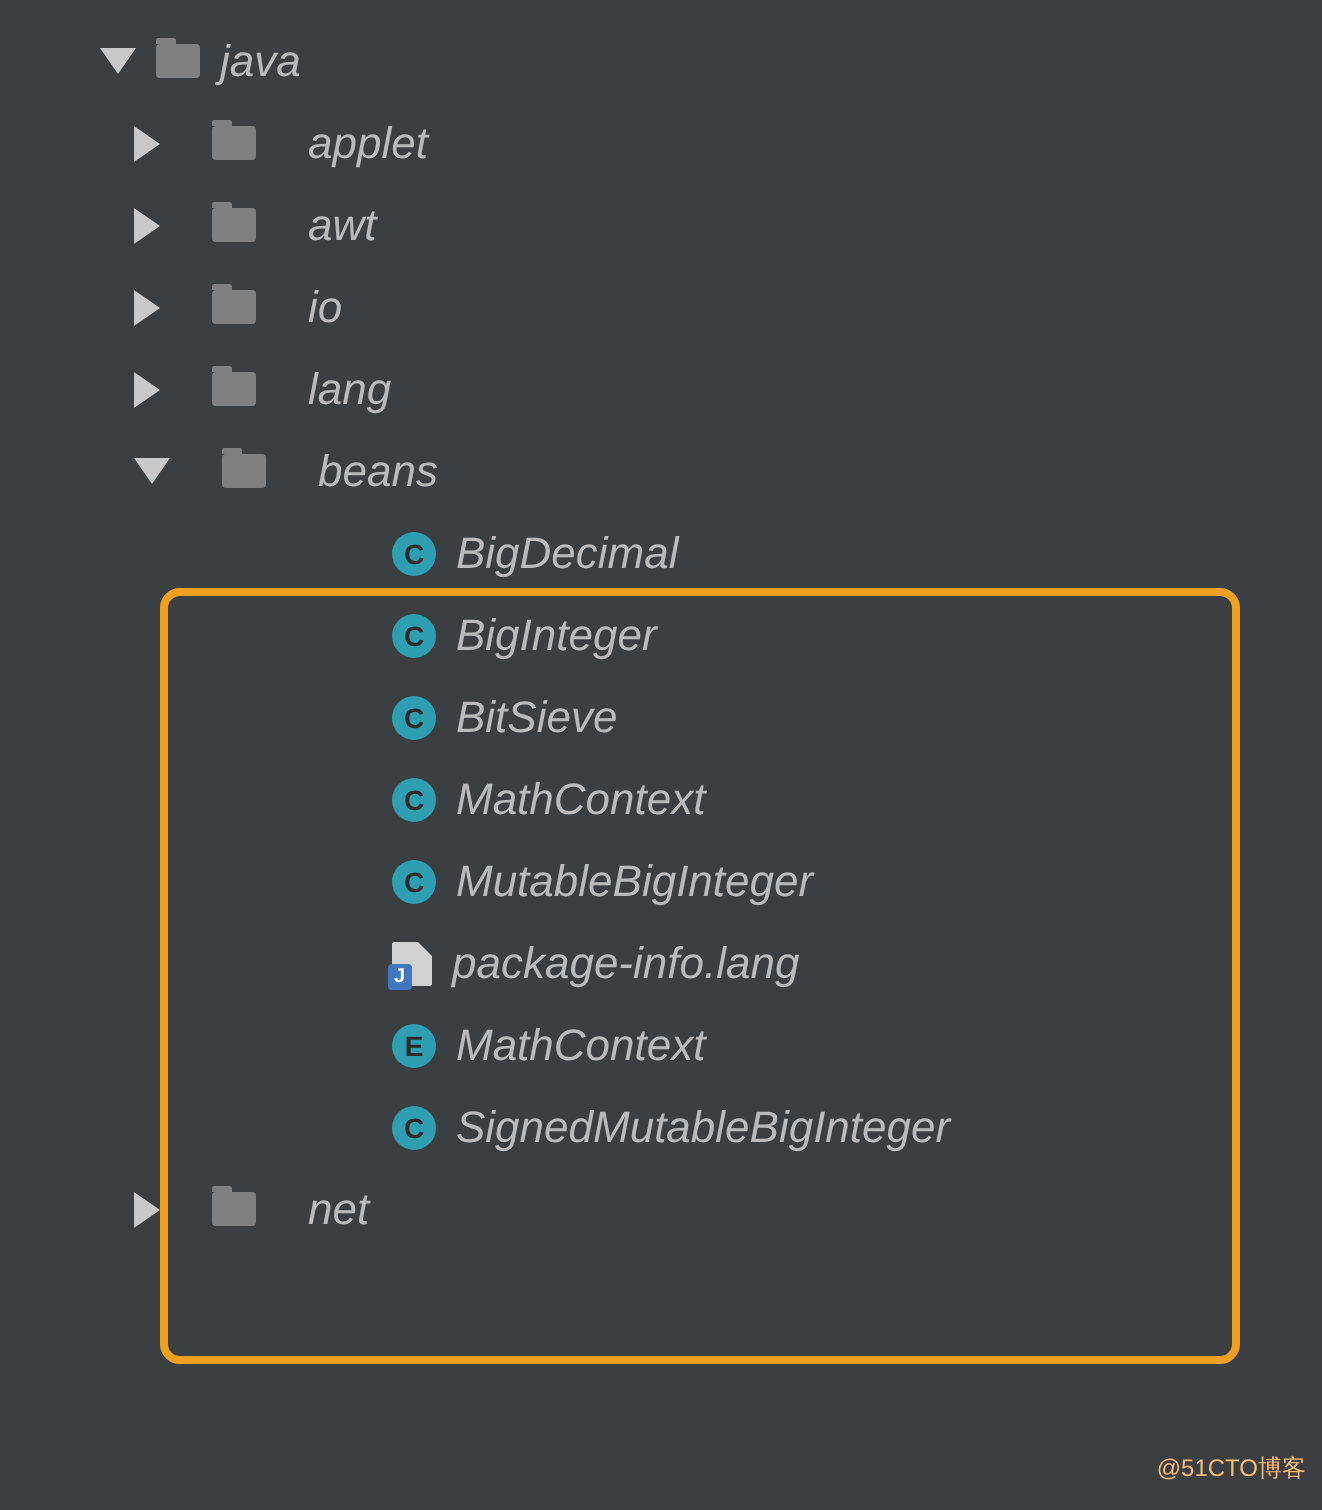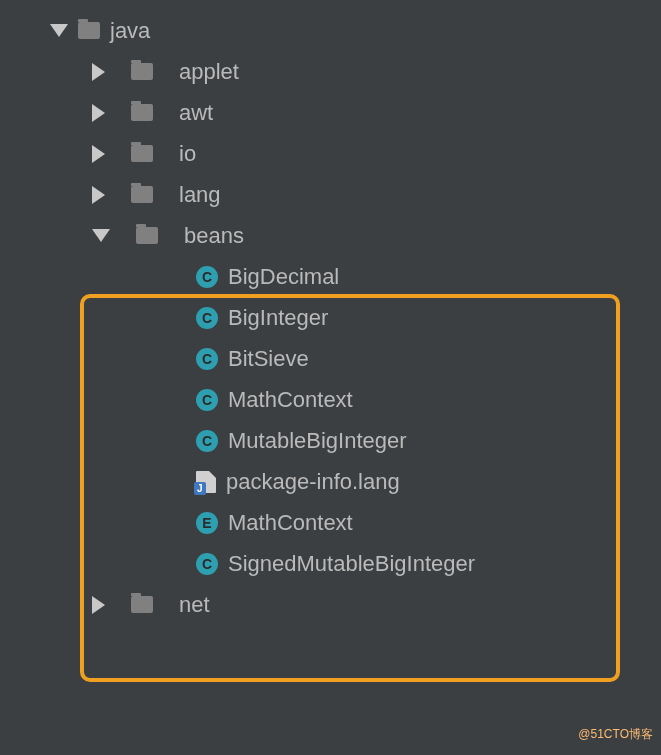--- a/index.html
+++ b/index.html
@@ -15,21 +15,21 @@
     }
     .tree { padding: 10px 0 0 0; }
     .node {
       display: flex;
       align-items: center;
       height: 41px;
       cursor: pointer;
       white-space: nowrap;
     }
     .indent-0 { padding-left: 50px; }
-    .indent-1 { padding-left: 92px; gap: 16px; }
+    .indent-1 { padding-left: 67px; gap: 16px; }
     .indent-3 { padding-left: 196px; }
     .arrow {
       width: 0; height: 0;
       margin-right: 10px;
       flex-shrink: 0;
     }
     .arrow-down {
       border-left: 9px solid transparent;
       border-right: 9px solid transparent;
       border-top: 13px solid #c8c8c8;
@@ -79,21 +79,21 @@
       content: 'J';
       position: absolute;
       bottom: -2px; left: -2px;
       background: #4078c0;
       color: #fff;
       font-size: 10px;
       font-weight: bold;
       padding: 1px 3px;
       border-radius: 2px;
     }
-    .label { color: #bababa; }
+    .label { color: #bababa; font-style: italic; }
     .highlight-box {
       position: absolute;
       border: 4px solid #f0a020;
       border-radius: 10px;
       left: 80px;
       top: 294px;
       width: 540px;
       height: 388px;
       pointer-events: none;
     }

